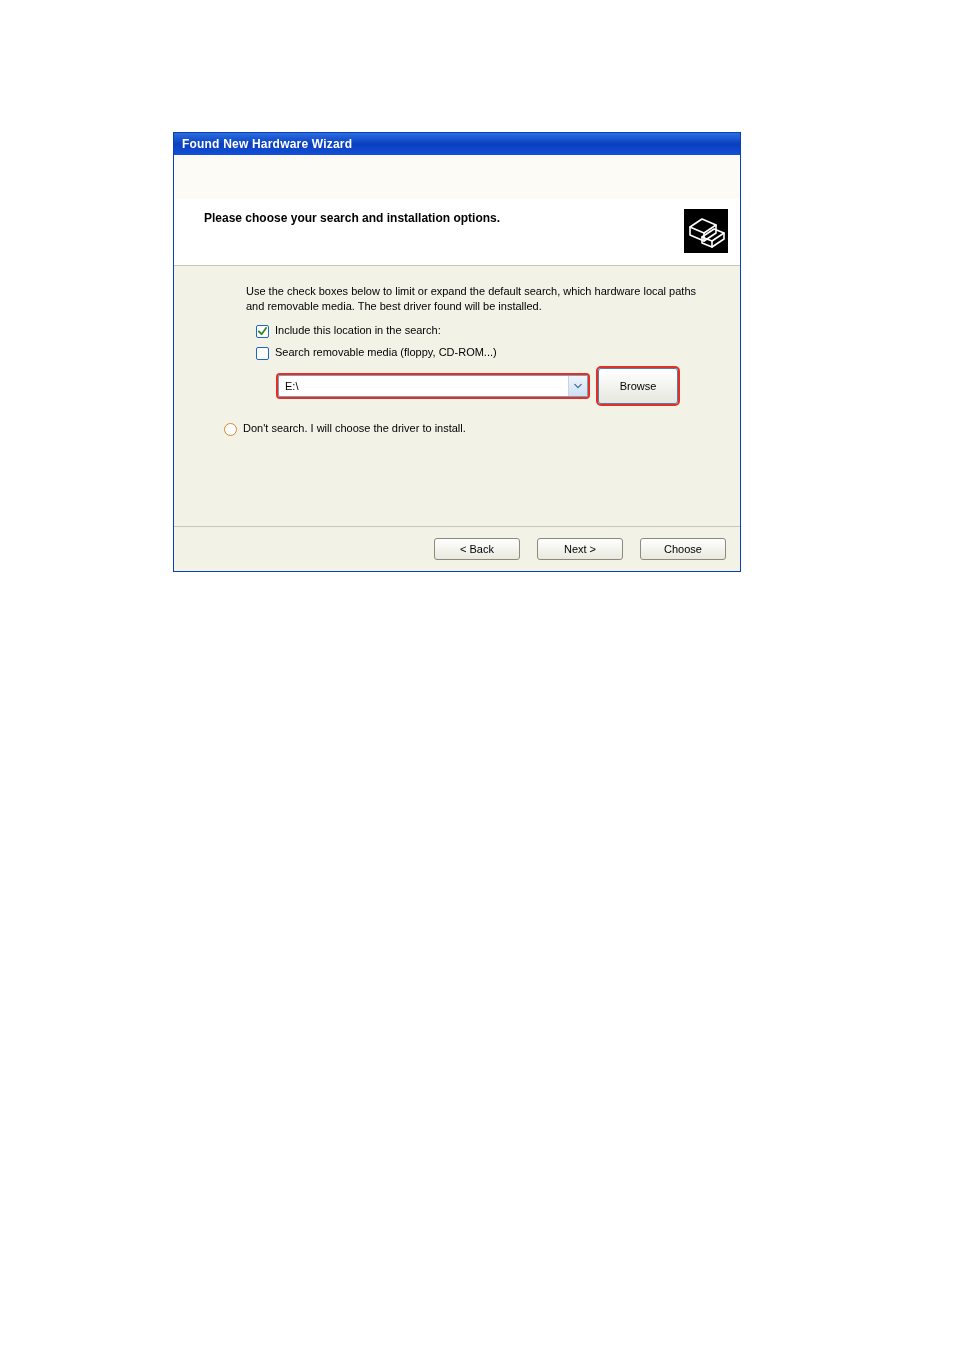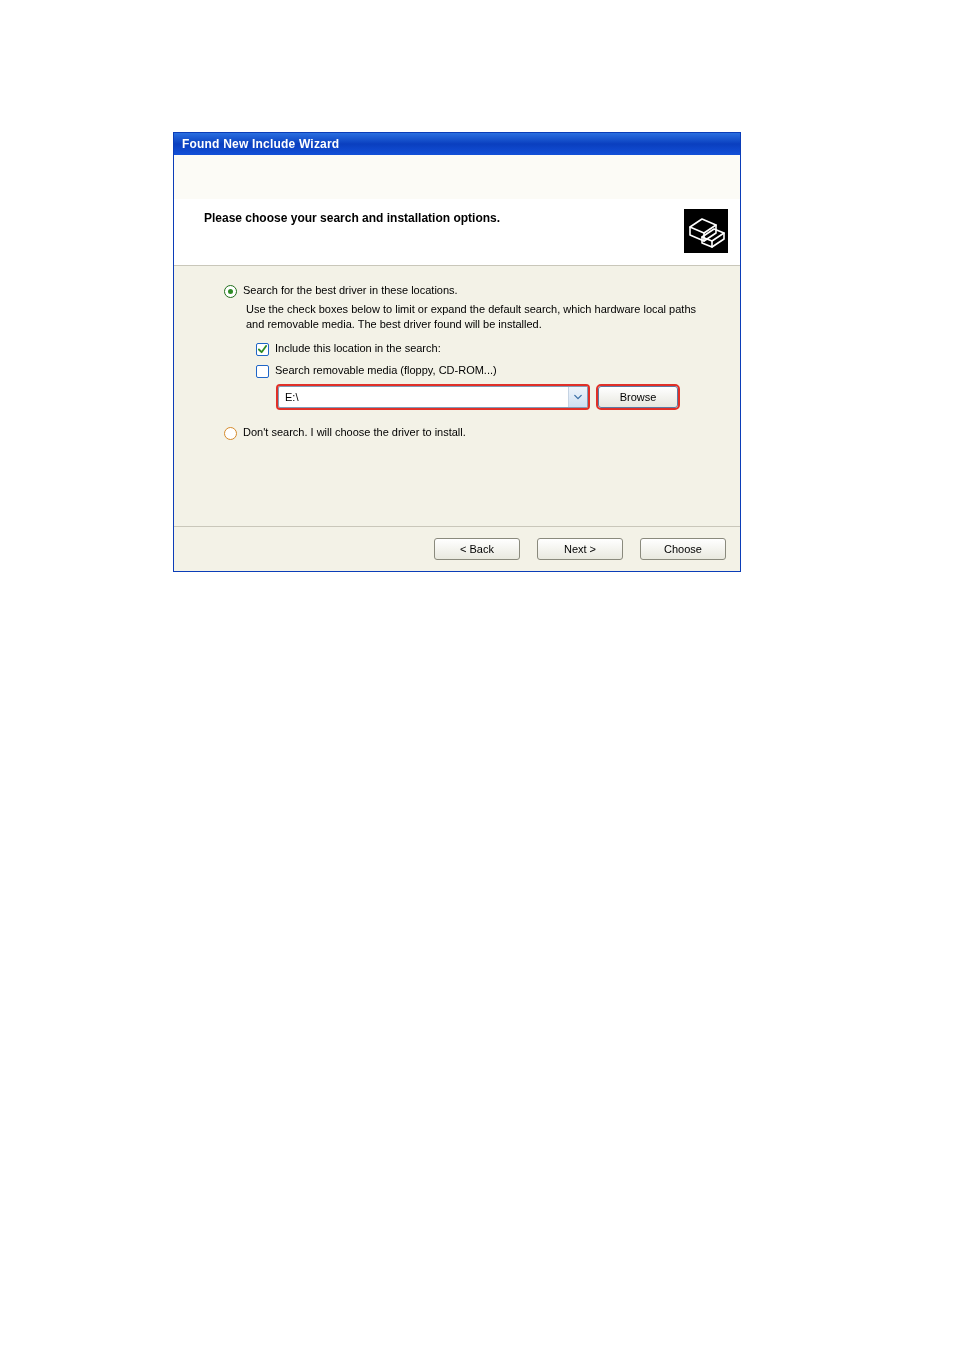--- a/index.html
+++ b/index.html
@@ -124,21 +124,21 @@
     height: 20px;
     display: flex;
     align-items: center;
     justify-content: center;
     border-left: 1px solid #c5d3e3;
     background: linear-gradient(to bottom, #eef4fb, #cfe0f2);
   }
   .combo-arrow svg { width: 8px; height: 8px; }
   .browse-btn {
     width: 80px;
-    height: 22px;
+    height: 36px;
     border: 1px solid #5b7aa4;
     border-radius: 3px;
     background: linear-gradient(to bottom, #ffffff, #e7e7df);
     outline: 2px solid #e03028;
     outline-offset: 0px;
     text-align: center;
     line-height: 20px;
     font: inherit;
     font-size: 11px;
     color: #000;
@@ -169,21 +169,21 @@
     color: #000;
     padding: 0;
   }
 </style>
 </head>
 <body>
 
 <div class="dialog">
 
   <div class="titlebar">
-    <span>Found New Include Wizard</span>
+    <span>Found New Hardware Wizard</span>
   </div>
 
   <div class="header">
     <div class="header-title">Please choose your search and installation options.</div>
     <div class="header-icon">
       <svg viewBox="0 0 44 44" width="44" height="44">
         <rect x="0" y="0" width="44" height="44" fill="#000"></rect>
         <g stroke="#fff" stroke-width="1.6" fill="none" stroke-linejoin="round" stroke-linecap="round">
           <path d="M6 18 L18 10 L32 16 L20 24 Z"></path>
           <path d="M6 18 L6 26 L20 32 L20 24"></path>
@@ -191,26 +191,20 @@
           <path d="M18 28 L30 20 L40 24 L28 32 Z"></path>
           <path d="M18 28 L18 34 L28 38 L28 32"></path>
           <path d="M40 24 L40 30 L28 38"></path>
         </g>
       </svg>
     </div>
   </div>
 
   <div class="body">
 
-    <div class="opt-row">
-      <span class="radio">
-        <span class="dot"></span>
-      </span>
-      <span>Search for the best driver in these locations.</span>
-    </div>
     <div class="desc">Use the check boxes below to limit or expand the default search, which hardware local paths and removable media. The best driver found will be installed.</div>
 
     <div class="sub-opts">
       <div class="opt-row">
         <span class="checkbox">
           <svg viewBox="0 0 10 10">
               <path d="M1 5 L4 8 L9 1" stroke="#2e8b24" stroke-width="2" fill="none" stroke-linecap="round" stroke-linejoin="round"></path>
             </svg>
         </span>
         <span>Include this location in the search:</span>

